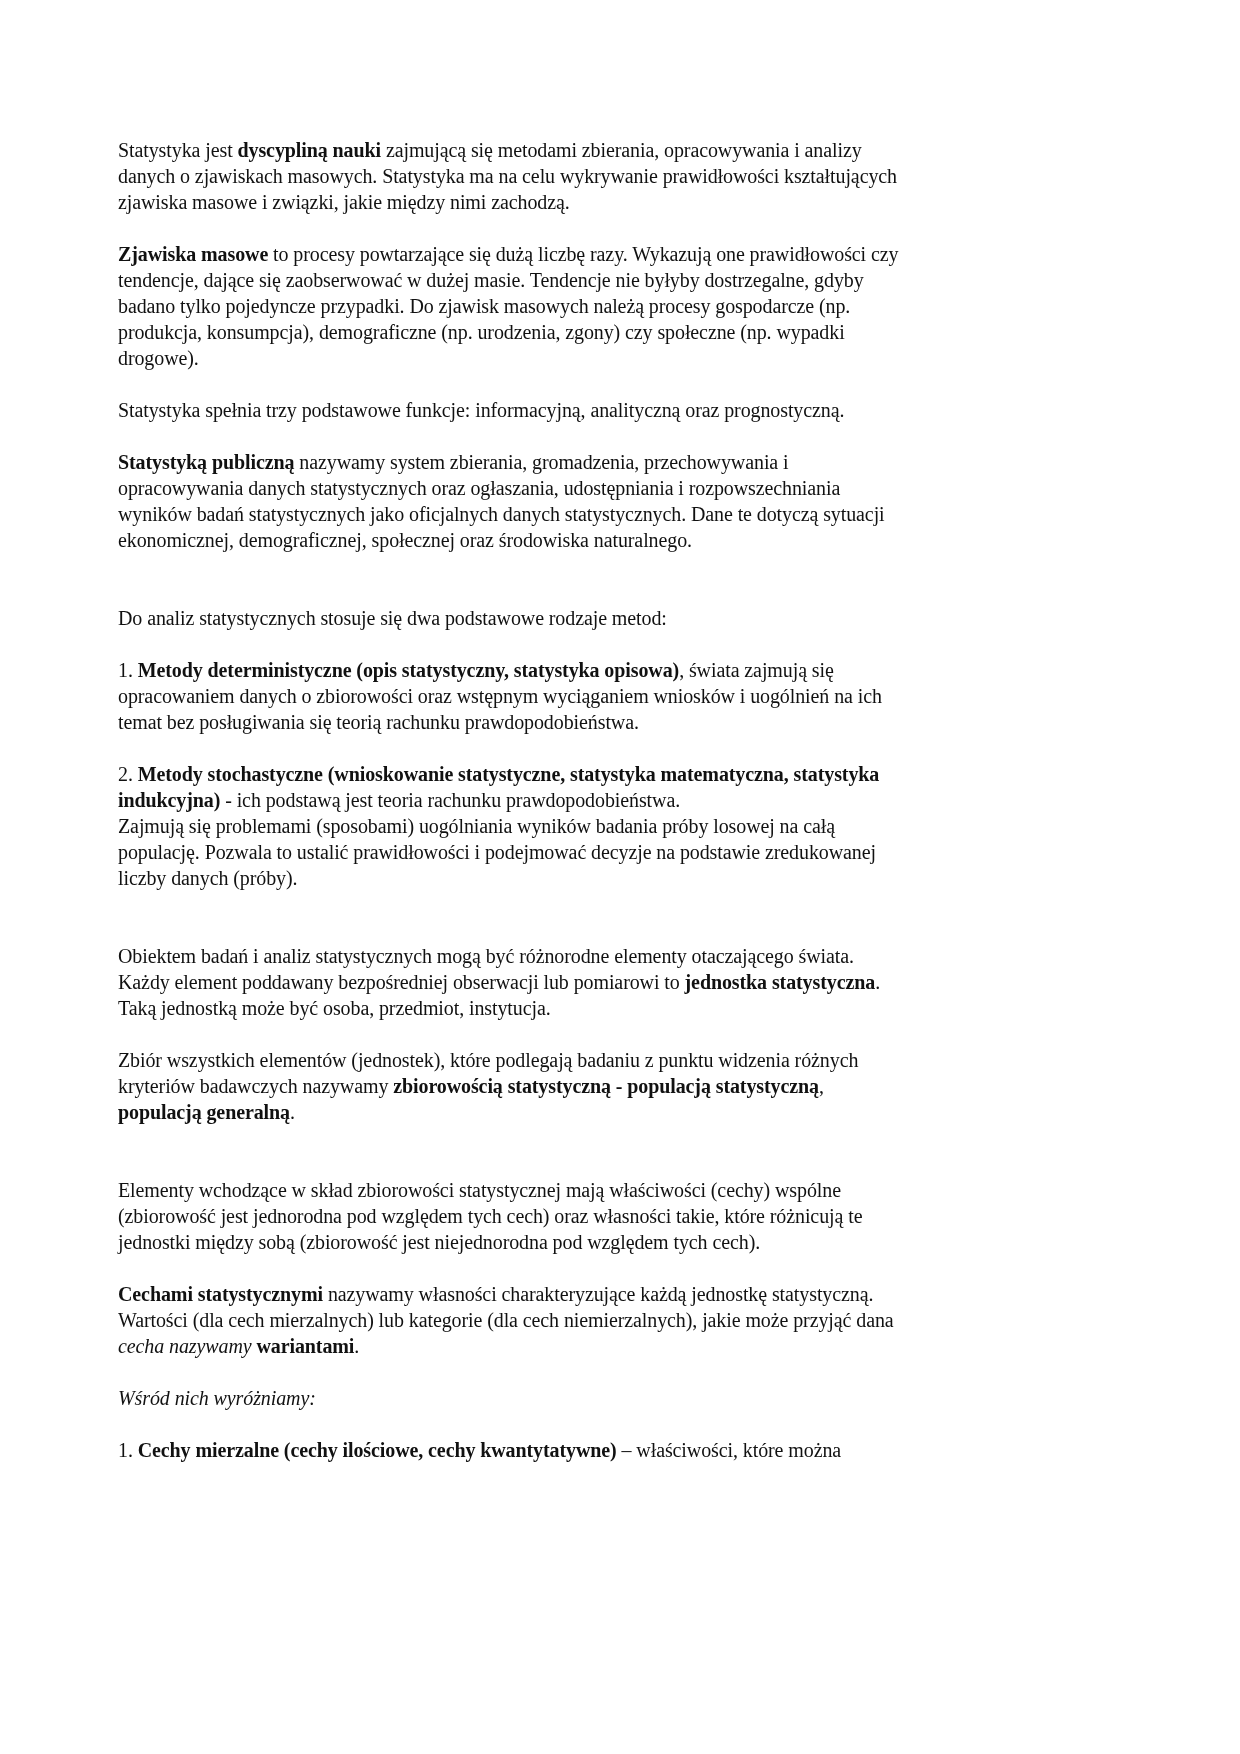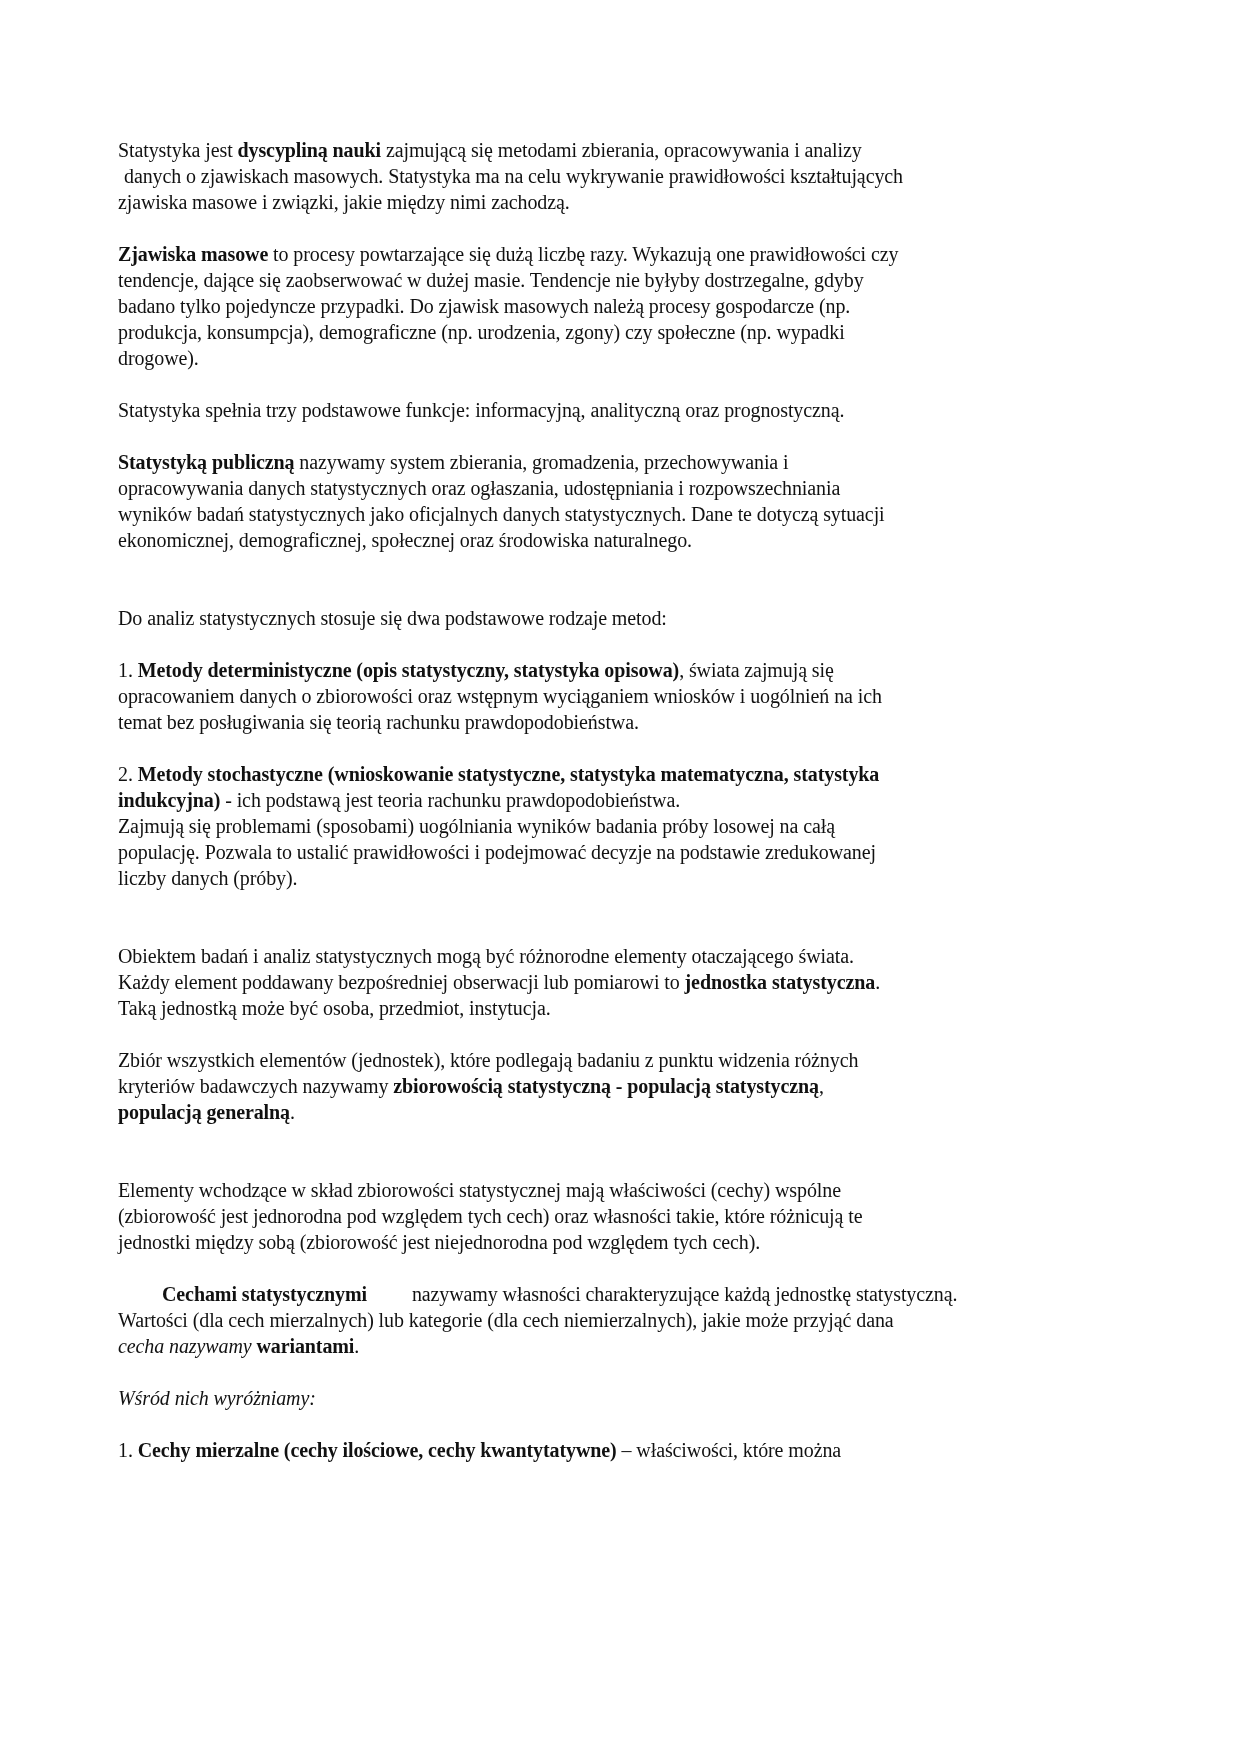--- a/index.html
+++ b/index.html
@@ -18,21 +18,21 @@
   .gap1 { height: 26px; }
   .gap2 { height: 52px; }
 </style>
 </head>
 <body>
 
 <div class="page">
   <div class="content" id="doc-content">
       <div class="para">
         <p class="line"><span style="white-space: pre;">Statystyka jest </span><b style="white-space: pre;">dyscypliną nauki</b><span style="white-space: pre;"> zajmującą się metodami zbierania, opracowywania i analizy</span></p>
-        <p class="line"><span style="white-space: pre; margin-left: 6px;">danych o zjawiskach masowych. Statystyka ma na celu wykrywanie prawidłowości kształtujących</span></p>
+        <p class="line"><span style="white-space: pre;">danych o zjawiskach masowych. Statystyka ma na celu wykrywanie prawidłowości kształtujących</span></p>
         <p class="line"><span style="white-space: pre;">zjawiska masowe i związki, jakie między nimi zachodzą.</span></p>
       </div>
       <div class="gap1"></div>
       <div class="para">
         <p class="line"><b style="white-space: pre;">Zjawiska masowe</b><span style="white-space: pre;"> to procesy powtarzające się dużą liczbę razy. Wykazują one prawidłowości czy</span></p>
         <p class="line"><span style="white-space: pre;">tendencje, dające się zaobserwować w dużej masie. Tendencje nie byłyby dostrzegalne, gdyby</span></p>
         <p class="line"><span style="white-space: pre;">badano tylko pojedyncze przypadki. Do zjawisk masowych należą procesy gospodarcze (np.</span></p>
         <p class="line"><span style="white-space: pre;">produkcja, konsumpcja), demograficzne (np. urodzenia, zgony) czy społeczne (np. wypadki</span></p>
         <p class="line"><span style="white-space: pre;">drogowe).</span></p>
       </div>
@@ -78,21 +78,21 @@
         <p class="line"><b style="white-space: pre;">populacją generalną</b><span style="white-space: pre;">.</span></p>
       </div>
       <div class="gap2"></div>
       <div class="para">
         <p class="line"><span style="white-space: pre;">Elementy wchodzące w skład zbiorowości statystycznej mają właściwości (cechy) wspólne</span></p>
         <p class="line"><span style="white-space: pre;">(zbiorowość jest jednorodna pod względem tych cech) oraz własności takie, które różnicują te</span></p>
         <p class="line"><span style="white-space: pre;">jednostki między sobą (zbiorowość jest niejednorodna pod względem tych cech).</span></p>
       </div>
       <div class="gap1"></div>
       <div class="para">
-        <p class="line"><b style="white-space: pre; margin-left: 44px;">Cechami statystycznymi</b><span style="white-space: pre; padding-left: 40px;"> nazywamy własności charakteryzujące każdą jednostkę statystyczną.</span></p>
+        <p class="line"><b style="white-space: pre;">Cechami statystycznymi</b><span style="white-space: pre;"> nazywamy własności charakteryzujące każdą jednostkę statystyczną.</span></p>
         <p class="line"><span style="white-space: pre;">Wartości (dla cech mierzalnych) lub kategorie (dla cech niemierzalnych), jakie może przyjąć dana</span></p>
         <p class="line"><span style="white-space: pre; font-style: italic;">cecha nazywamy </span><b style="white-space: pre;">wariantami</b><span style="white-space: pre;">.</span></p>
       </div>
       <div class="gap1"></div>
       <div class="para">
         <p class="line"><span style="white-space: pre; font-style: italic;">Wśród nich wyróżniamy:</span></p>
       </div>
       <div class="gap1"></div>
       <div class="para">
         <p class="line"><span style="white-space: pre;">1. </span><b style="white-space: pre;">Cechy mierzalne (cechy ilościowe, cechy kwantytatywne)</b><span style="white-space: pre;"> – właściwości, które można</span></p>

